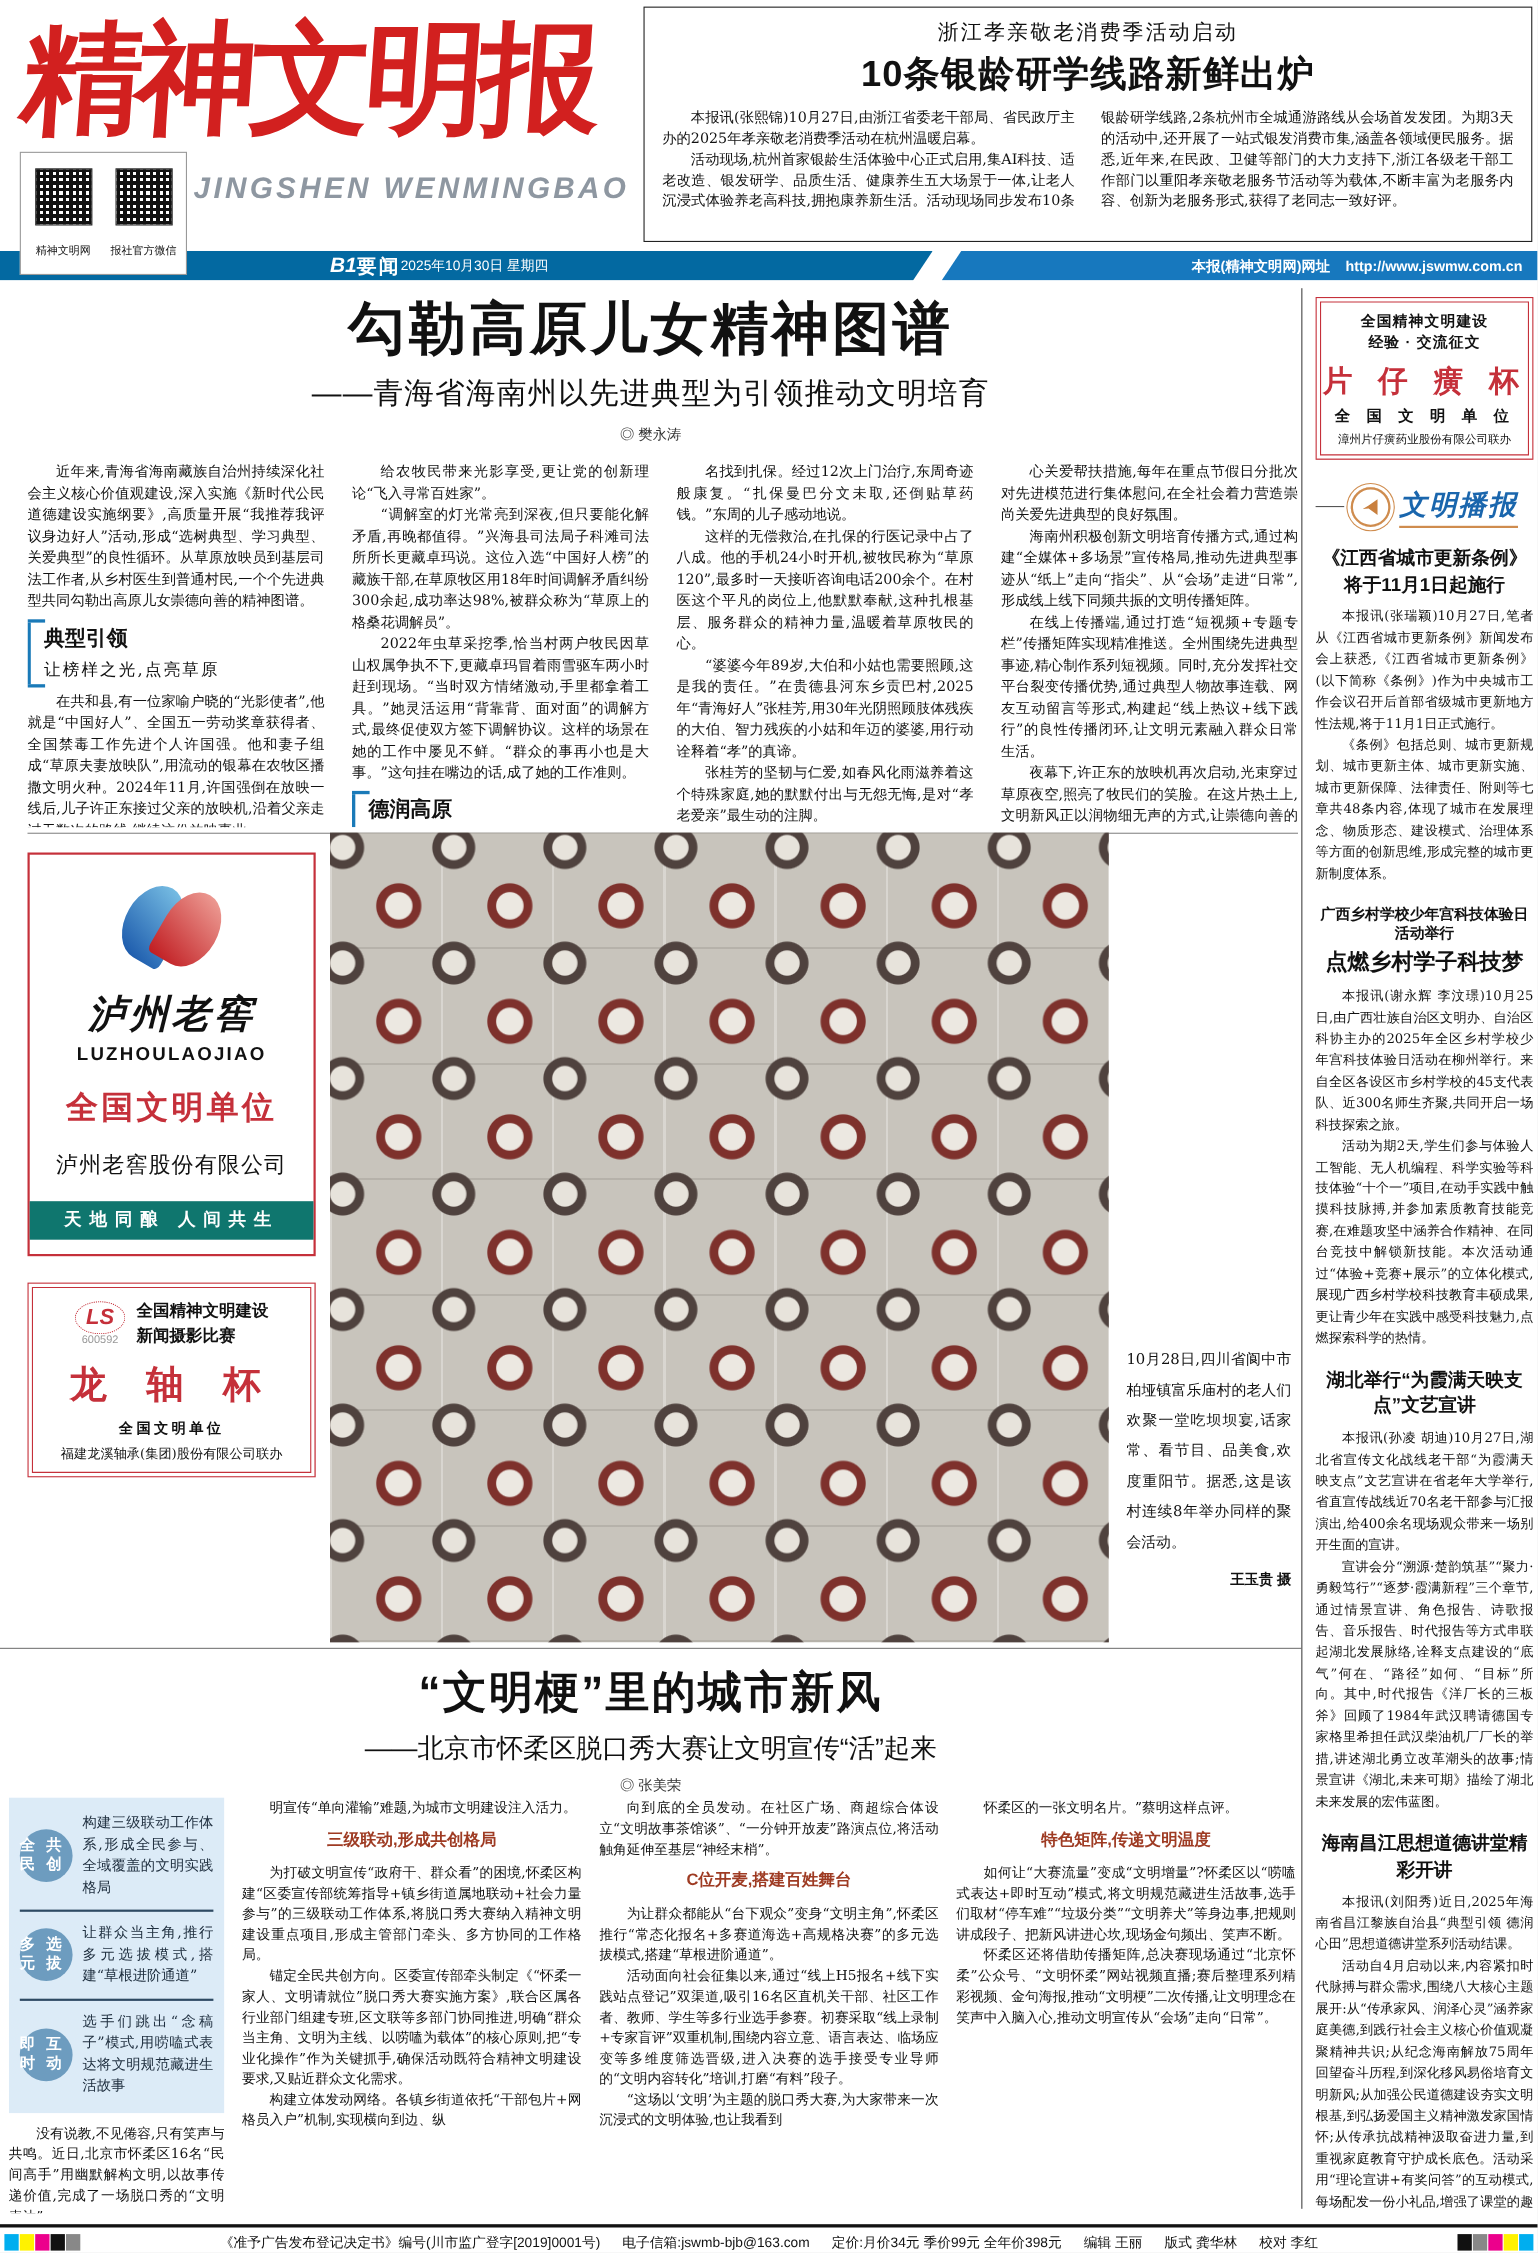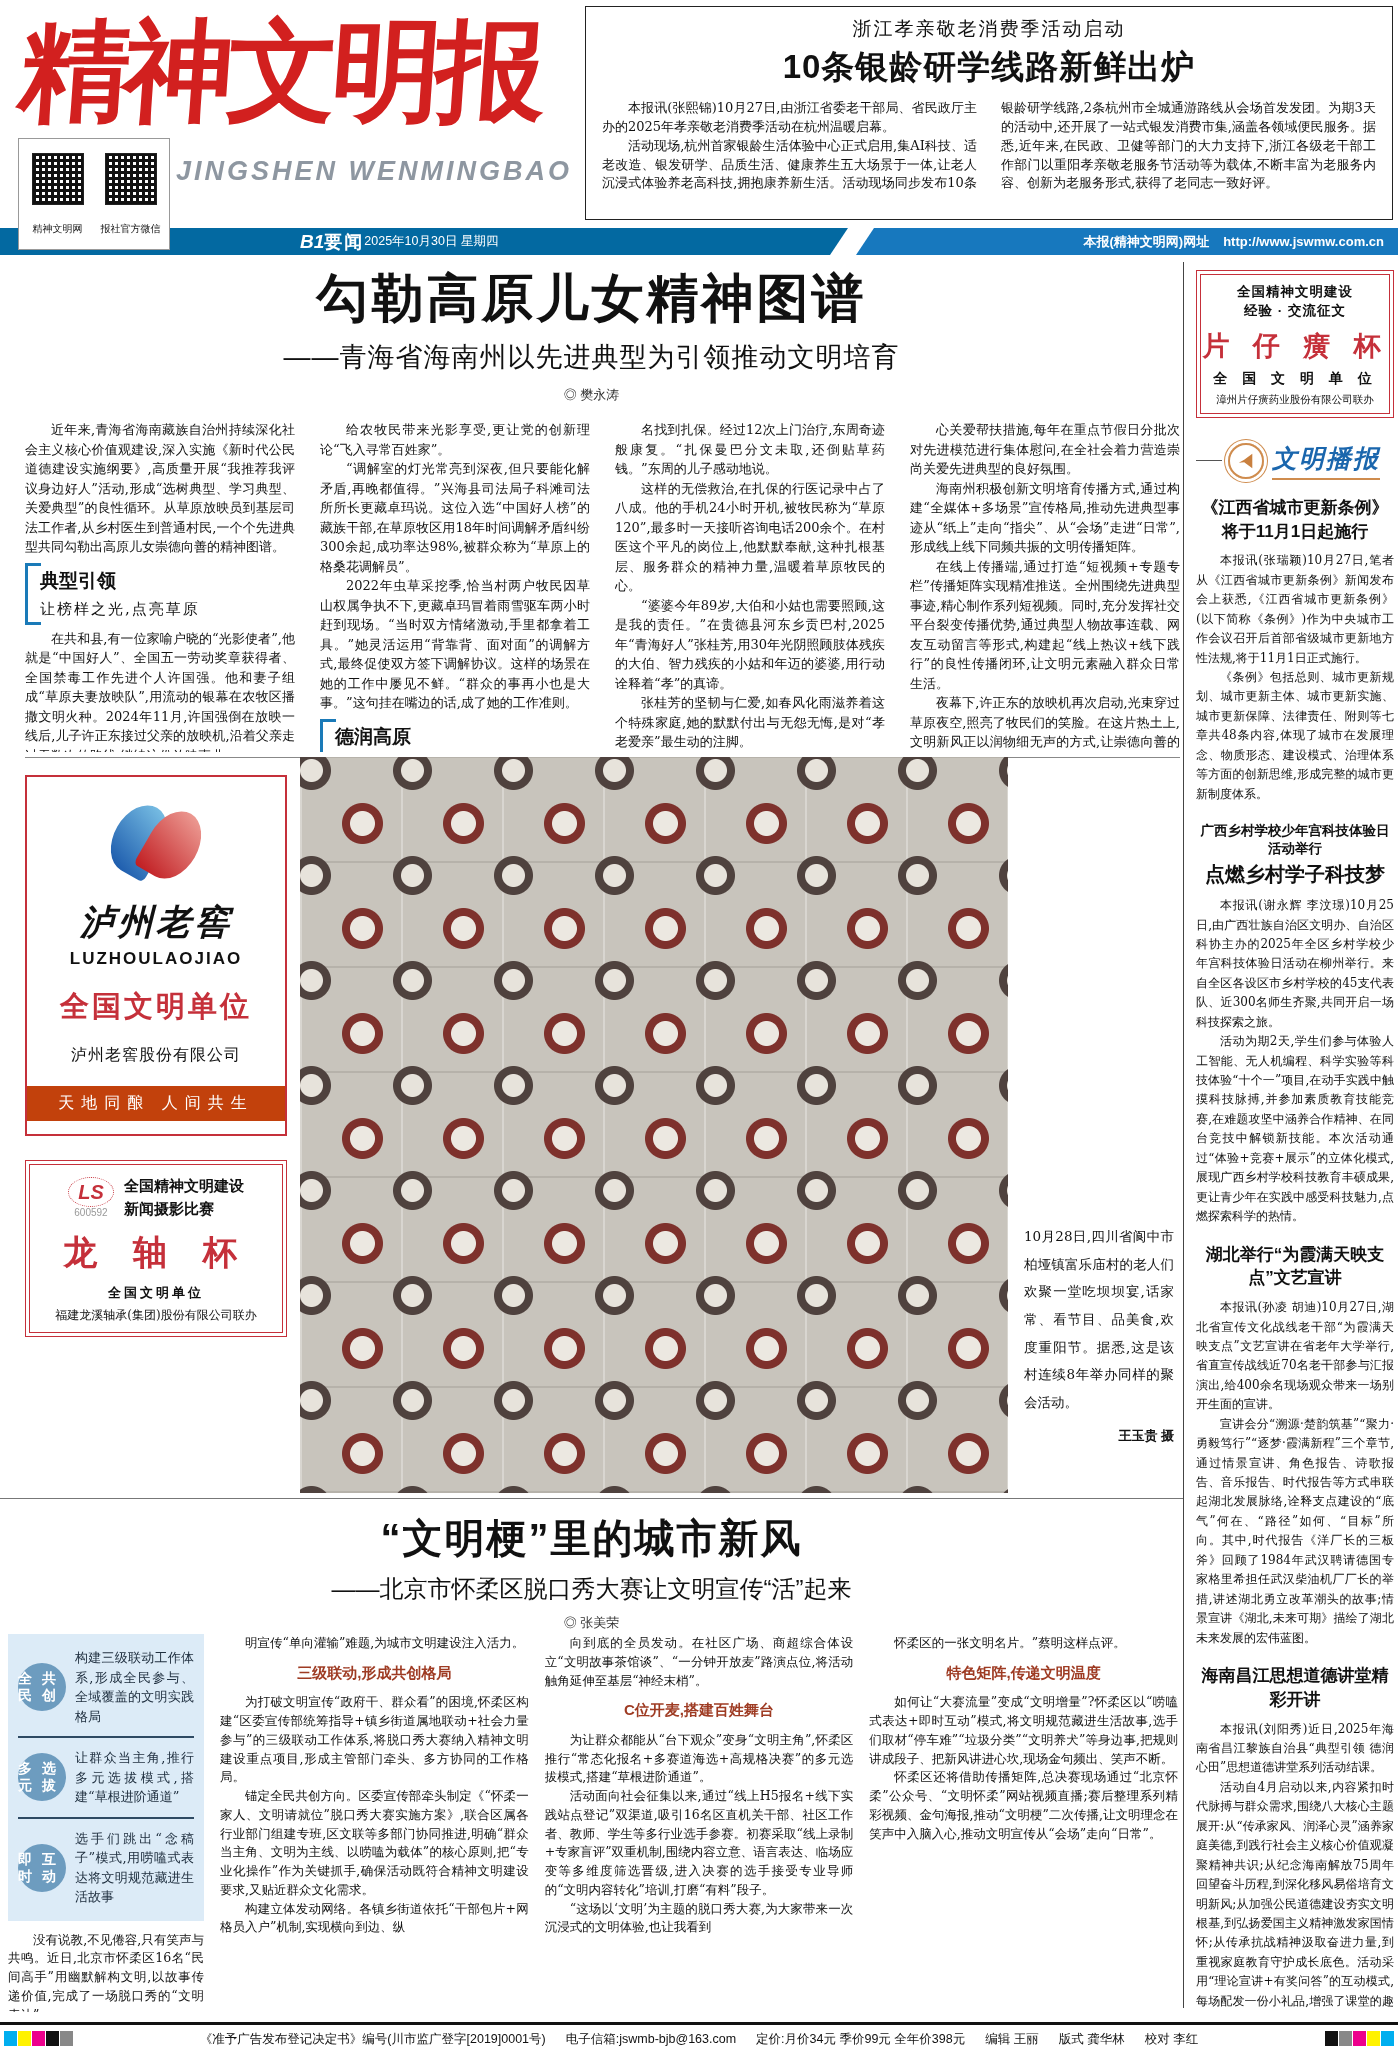--- a/index.html
+++ b/index.html
@@ -61,22 +61,22 @@
 
 
 .ads-col{position:absolute;left:25px;top:775px;width:262px}
 .ad-lzlj{border:2px solid #c5303a;text-align:center;padding:16px 8px 13px}
 .sw-box{position:relative;width:100px;height:100px;margin:0 auto 6px}
 .sw1{position:absolute;width:50px;height:72px;left:8px;top:10px;background:linear-gradient(200deg,#7fc6e8,#1553a8);border-radius:65% 65% 12% 65%;transform:rotate(30deg)}
 .sw2{position:absolute;width:50px;height:72px;right:8px;top:16px;background:linear-gradient(20deg,#f0a59c,#c01b20);border-radius:65% 12% 65% 65%;transform:rotate(210deg)}
 .lzlj-brand{font-size:35px;font-weight:bold;font-style:italic;font-family:"DejaVu Serif",serif;letter-spacing:3px}
 .lzlj-roman{font-size:17px;font-weight:bold;letter-spacing:2px;margin-top:3px}
 .lzlj-honor{color:#c5303a;font-size:29px;font-weight:bold;margin:18px 0;letter-spacing:3px}
-.lzlj-co{font-size:16px;letter-spacing:1px;margin-bottom:20px;font-family:Liberation Mono, monospace}
-.lzlj-slogan{background:#c2410c;color:#fff;font-size:16px;font-weight:normal;letter-spacing:7px;padding:7px 0;margin:0 -8px}
+.lzlj-co{font-size:20px;letter-spacing:1px;margin-bottom:20px;font-family:Liberation Mono, monospace}
+.lzlj-slogan{background:#0f766e;color:#fff;font-size:16px;font-weight:bold;letter-spacing:7px;padding:7px 0;margin:0 -8px}
 .ad-lx{border:1px solid #c5303a;box-shadow:inset 0 0 0 3px #fff,inset 0 0 0 4px #c5303a;margin-top:24px;padding:14px 8px 12px;text-align:center}
 .lx-head{display:flex;align-items:center;justify-content:center;gap:10px;text-align:left}
 .lx-ls{color:#c5303a;font-weight:bold;font-style:italic;font-size:20px;border:1px dotted #c5303a;border-radius:50%;width:46px;height:30px;display:flex;align-items:center;justify-content:center}
 .lx-code{font-size:10px;color:#999;text-align:center}
 .lx-org{font-size:15px;font-weight:bold;line-height:1.5}
 .lx-cup{color:#c5303a;font-size:34px;font-weight:bold;letter-spacing:12px;margin:10px 0 8px;font-family:"DejaVu Serif",serif}
 .lx-honor{font-size:13px;font-weight:bold;letter-spacing:3px;font-family:"DejaVu Serif",serif}
 .lx-co{font-size:12px;margin-top:5px;font-family:"DejaVu Serif",serif}
 
 

